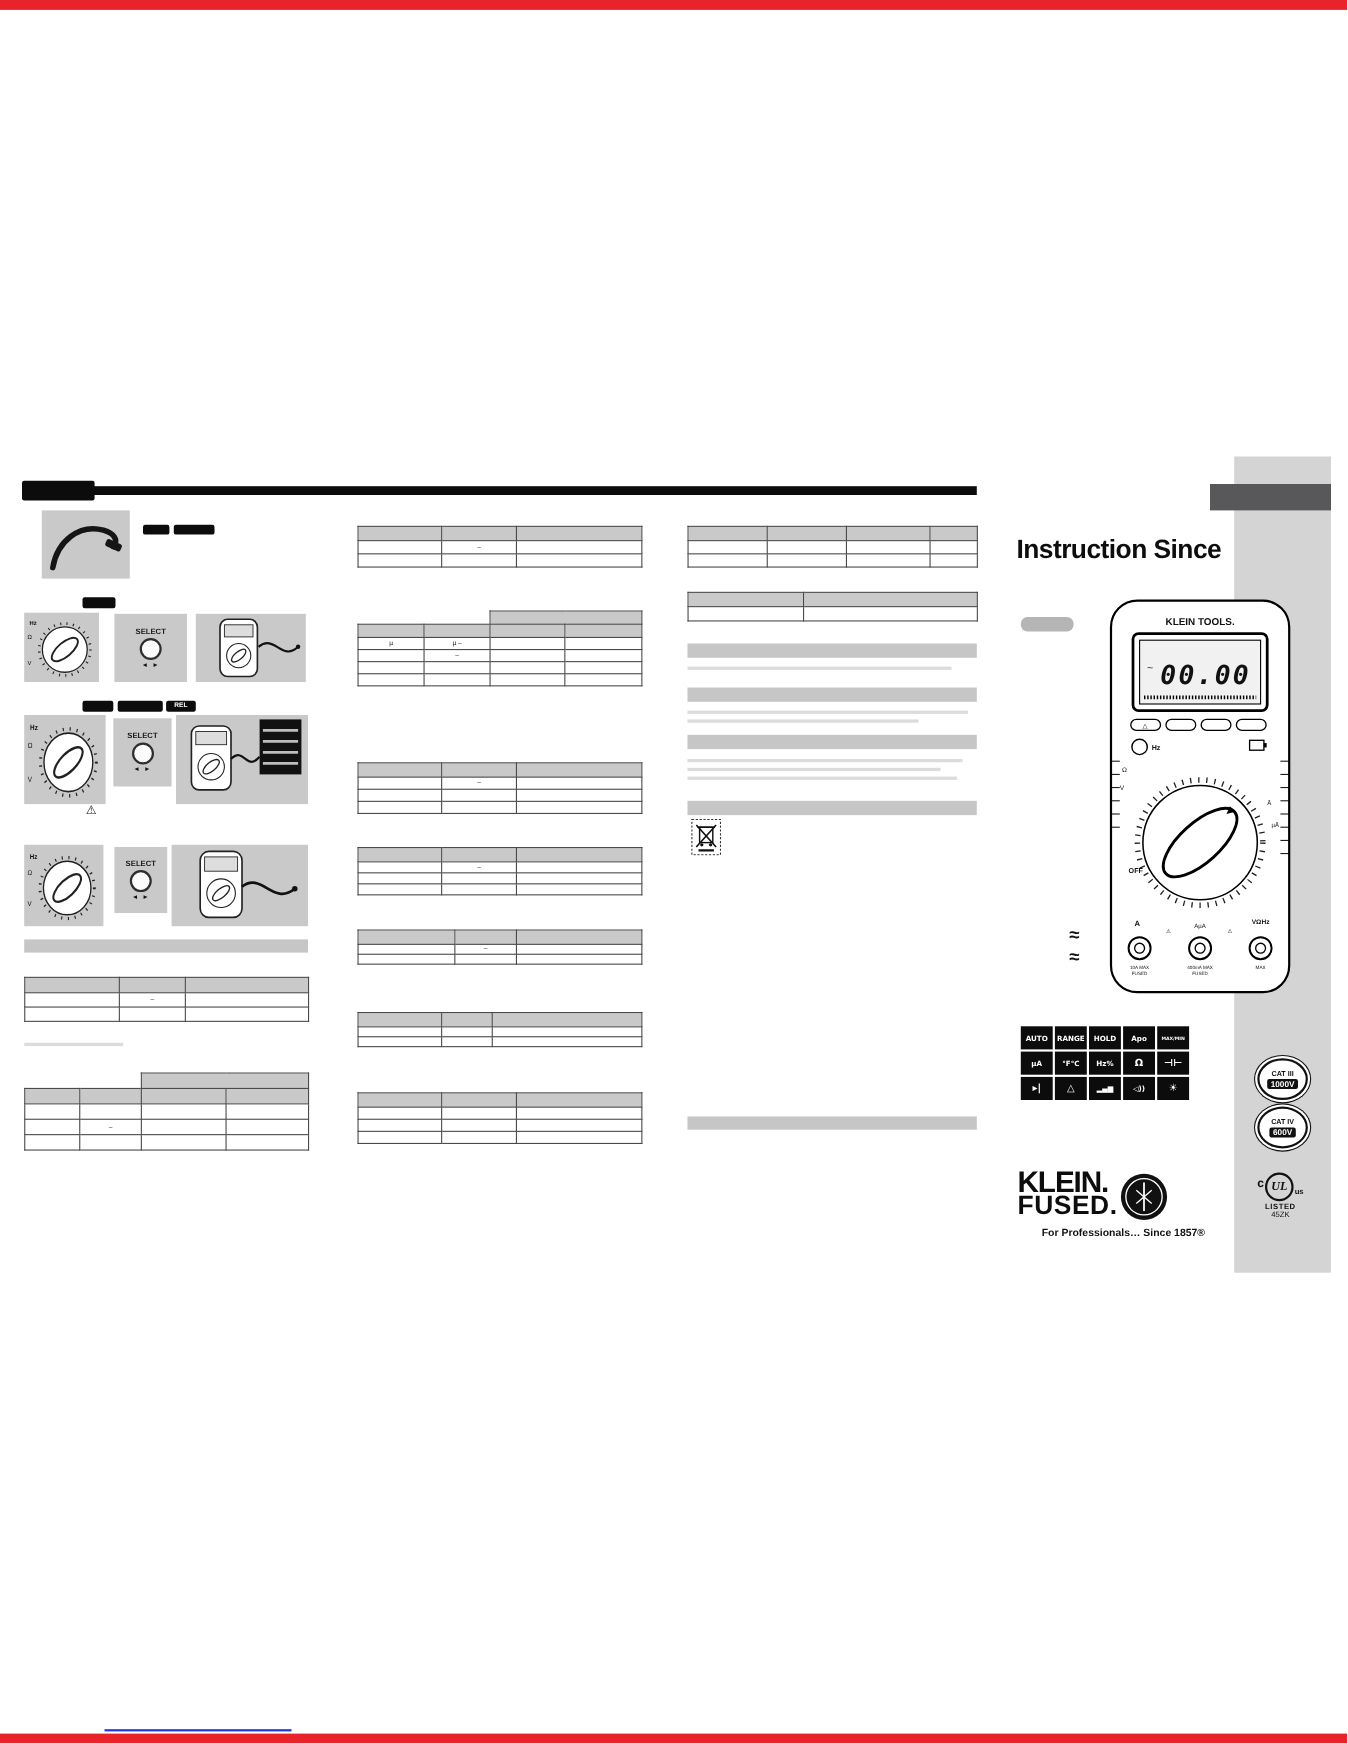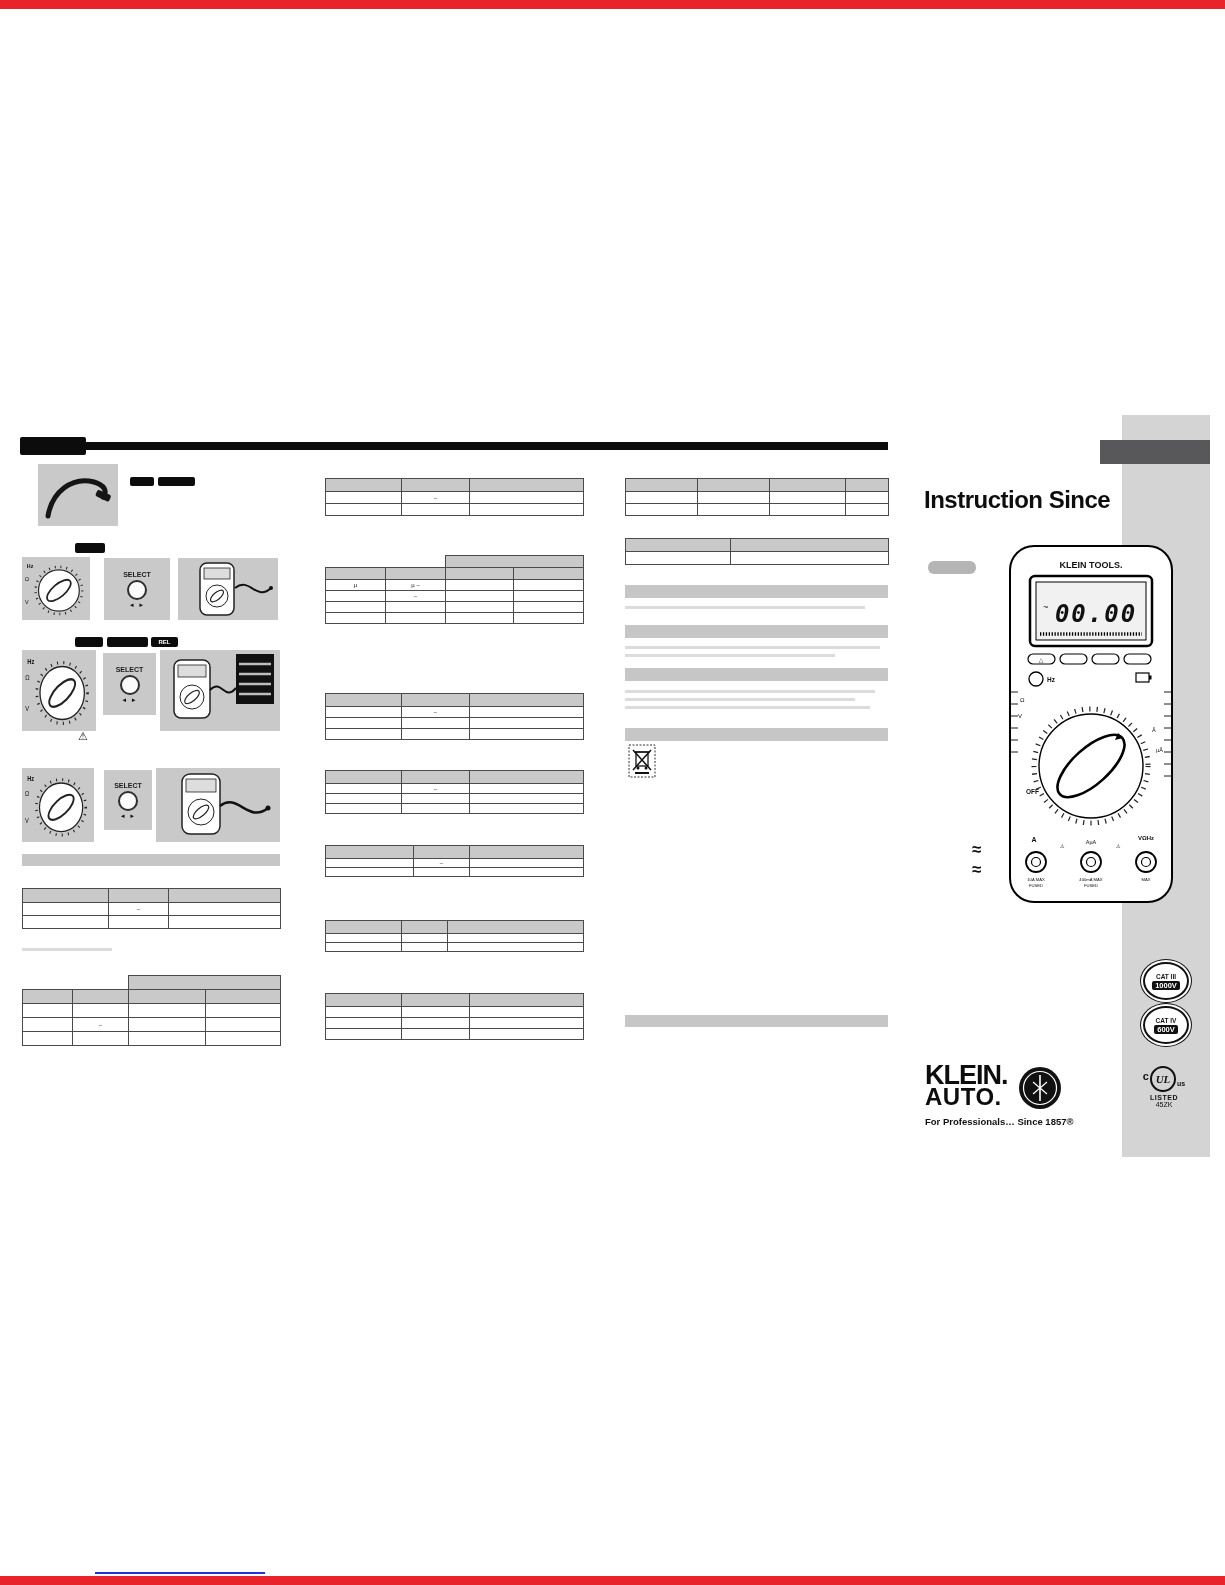--- a/index.html
+++ b/index.html
@@ -51,21 +51,21 @@
               display:flex; flex-direction:column; align-items:center; justify-content:center; gap:1px; }
   .catbadge .l1 { font:bold 6.5px "Liberation Sans",sans-serif; }
   .catbadge .l2 { font:bold 7.5px "Liberation Sans",sans-serif; background:#111; color:#fff;
                   padding:0 3px; border-radius:2px; }
 
   .klein-text { position:absolute; left:925px; top:1064px; font-weight:bold; color:#0d0d0d;
                 line-height:0.84; letter-spacing:-1px; }
   .klein-text .k1 { display:block; font-size:27px; }
   .klein-text .k2 { display:block; font-size:24px; letter-spacing:0.5px; }
   .klein-badge { position:absolute; left:1018px; top:1066px; width:44px; height:44px; }
-  .tagline { position:absolute; left:925px; top:1116px; font:bold 9.5px "Liberation Sans",sans-serif; color:#111; }
+  .tagline { position:absolute; left:947px; top:1116px; font:bold 9.5px "Liberation Sans",sans-serif; color:#111; }
 
   .ulmark { position:absolute; left:1136px; top:1066px; width:56px; text-align:center; }
   .ulrow { display:flex; align-items:flex-start; justify-content:center; gap:1px; }
   .ulc { font:bold 11px "Liberation Sans",sans-serif; margin-top:4px; }
   .ulcircle { width:26px; height:26px; border:2px solid #111; border-radius:50%;
               display:flex; align-items:center; justify-content:center;
               font:bold italic 11px "Liberation Serif",serif; }
   .ulus { font:bold 7px "Liberation Sans",sans-serif; margin-top:14px; }
   .ullisted { font:bold 7px "Liberation Sans",sans-serif; letter-spacing:0.5px; margin-top:2px; }
   .ulcode { font:7px "Liberation Sans",sans-serif; }
@@ -611,33 +611,50 @@
       <circle cx="146" cy="320" r="4.5" stroke-width="1.2"></circle>
     </g>
 
     <text x="36" y="339" font-size="4.2" text-anchor="middle">10A MAX</text>
     <text x="36" y="344.5" font-size="4.2" text-anchor="middle">FUSED</text>
     <text x="91" y="339" font-size="4.2" text-anchor="middle">400mA MAX</text>
     <text x="91" y="344.5" font-size="4.2" text-anchor="middle">FUSED</text>
     <text x="146" y="339" font-size="4.2" text-anchor="middle">MAX</text>
   </svg>
 
+  <div class="icon-grid">
+    <div class="cell">AUTO</div>
+    <div class="cell">RANGE</div>
+    <div class="cell">HOLD</div>
+    <div class="cell">Apo</div>
+    <div class="cell small">MAX/MIN</div>
+    <div class="cell">µA</div>
+    <div class="cell">°F°C</div>
+    <div class="cell">Hz%</div>
+    <div class="cell big">Ω</div>
+    <div class="cell big">⊣⊢</div>
+    <div class="cell big">▸|</div>
+    <div class="cell big">△</div>
+    <div class="cell">▂▄▆</div>
+    <div class="cell">◁))</div>
+    <div class="cell big">☀</div>
+  </div>
 
   <div class="catbadge" style="top:962px;">
     <span class="l1">CAT III</span>
     <span class="l2">1000V</span>
   </div>
   <div class="catbadge" style="top:1006px;">
     <span class="l1">CAT IV</span>
     <span class="l2">600V</span>
   </div>
 
   <div class="klein-text">
     <span class="k1">KLEIN.</span>
-    <span class="k2">AUTO.</span>
+    <span class="k2">FUSED.</span>
   </div>
   <svg class="klein-badge" viewBox="0 0 44 44">
     <circle cx="22" cy="22" r="21" fill="#111"></circle>
     <circle cx="22" cy="22" r="16.5" fill="none" stroke="#fff" stroke-width="1.2"></circle>
     <line x1="22" y1="9" x2="22" y2="35" stroke="#fff" stroke-width="1.6"></line>
     <line x1="15" y1="16" x2="29" y2="28" stroke="#fff" stroke-width="1.2"></line>
     <line x1="29" y1="16" x2="15" y2="28" stroke="#fff" stroke-width="1.2"></line>
   </svg>
   <div class="tagline">For Professionals… Since 1857®</div>
 

